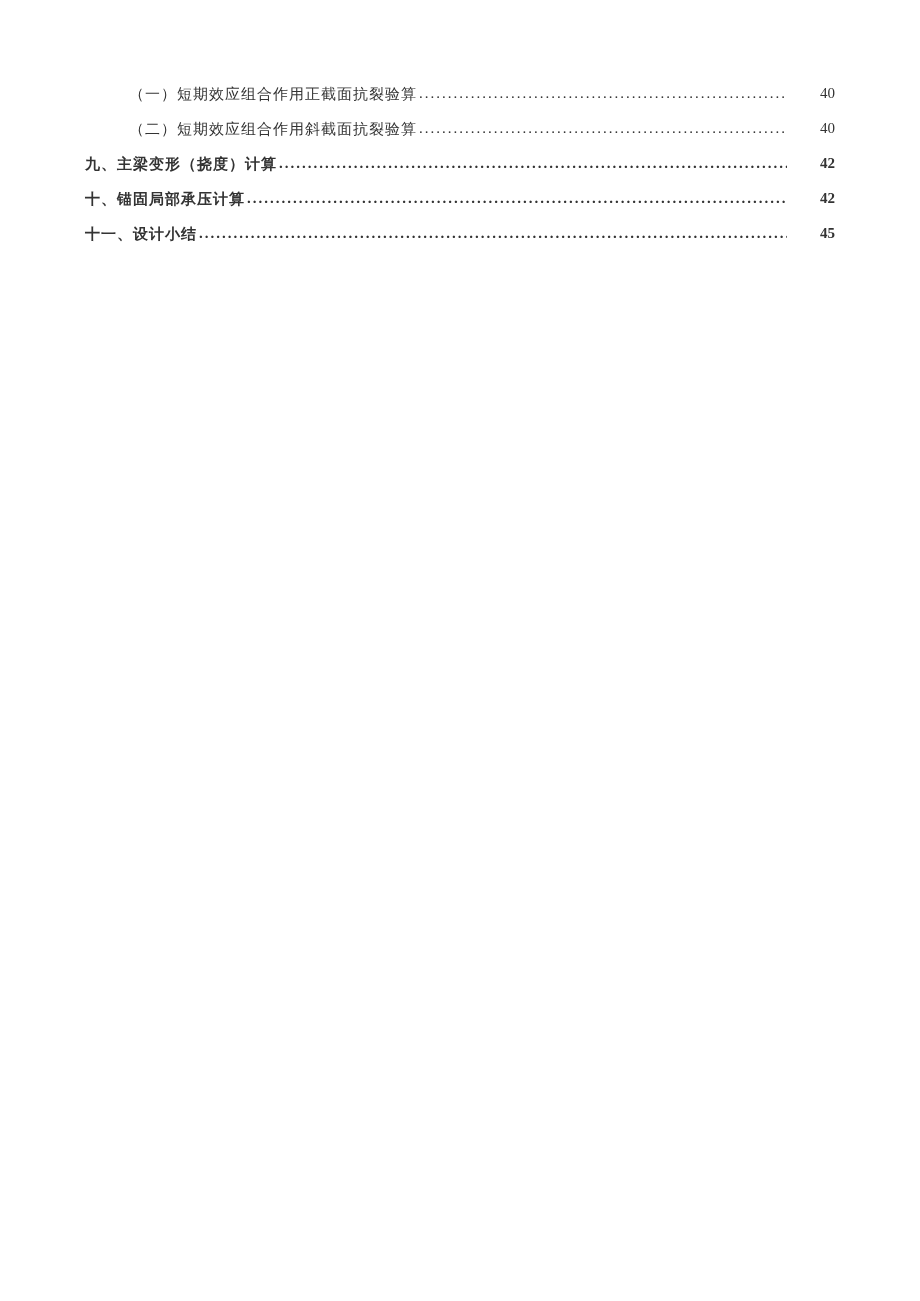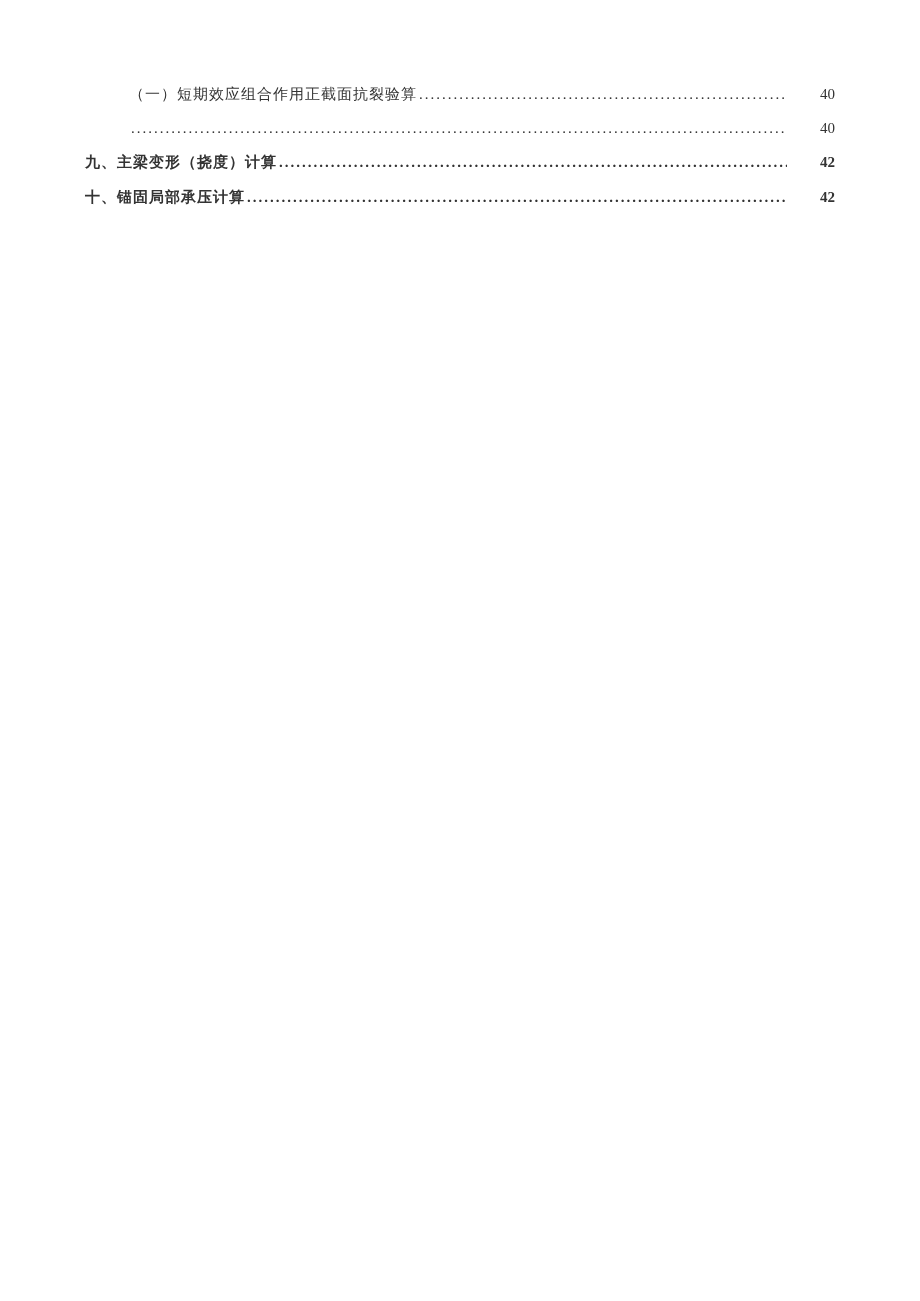--- a/index.html
+++ b/index.html
@@ -12,21 +12,21 @@
       height: 1301px;
       background: #ffffff;
       font-family: "SimSun", "宋体", serif;
       padding: 85px 85px 0 85px;
     }
     .toc-container {
       width: 100%;
     }
     .toc-entry {
       display: flex;
-      align-items: center;
+      align-items: flex-start;
       margin-bottom: 16px;
       font-size: 15px;
       color: #333333;
       white-space: nowrap;
     }
     .toc-entry.level-2 {
       padding-left: 44px;
       letter-spacing: 1px;
     }
     .toc-entry.level-1 {
@@ -57,26 +57,32 @@
 <body>
 
 <div class="toc-container">
 
 <div class="toc-entry level-2">
       <span class="toc-title">（一）短期效应组合作用正截面抗裂验算</span>
       <span class="toc-dots"></span>
       <span class="toc-page">40</span>
     </div>
     <div class="toc-entry level-2">
+      <span class="toc-title">（二）短期效应组合作用斜截面抗裂验算</span>
       <span class="toc-dots"></span>
       <span class="toc-page">40</span>
     </div>
     <div class="toc-entry level-1">
       <span class="toc-title">九、主梁变形（挠度）计算</span>
       <span class="toc-dots"></span>
       <span class="toc-page">42</span>
     </div>
     <div class="toc-entry level-1">
       <span class="toc-title">十、锚固局部承压计算</span>
       <span class="toc-dots"></span>
       <span class="toc-page">42</span>
     </div>
+    <div class="toc-entry level-1">
+      <span class="toc-title">十一、设计小结</span>
+      <span class="toc-dots"></span>
+      <span class="toc-page">45</span>
+    </div>
   </div>
 
 </body></html>

